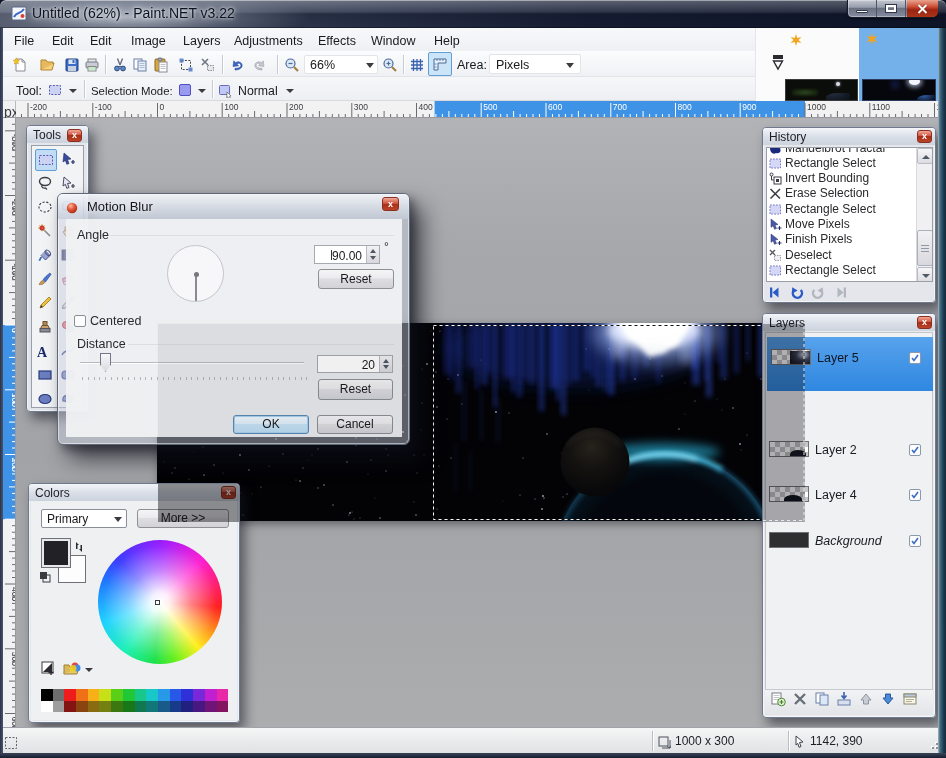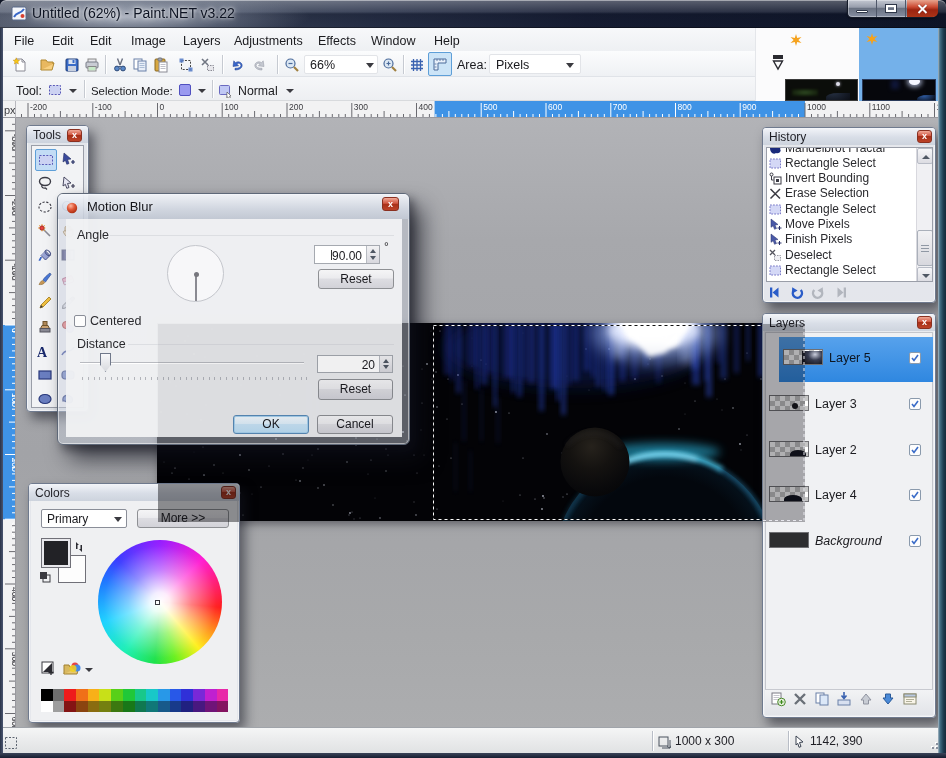--- a/index.html
+++ b/index.html
@@ -151,21 +151,21 @@
       <div style="position:absolute;left:6px;top:9px;width:26px;height:7px;background:radial-gradient(#2e4a22,#0c1006);filter:blur(1px);"></div>
       <div style="position:absolute;left:50px;top:2px;width:4px;height:4px;border-radius:50%;background:#dcdce8;box-shadow:0 0 3px #cfcfe0;"></div>
       <div style="position:absolute;left:40px;top:13px;width:24px;height:9px;background:radial-gradient(ellipse at 30% 0%,#242e40,#080a10);border-radius:50% 0 0 0;"></div>
     </div>
     <div class="abs" style="left:862px;top:79px;width:74px;height:22px;background:#06070c;border:1px solid #2a3a5a;overflow:hidden;">
       <div style="position:absolute;left:46px;top:-2px;width:11px;height:7px;background:#f4f6ff;border-radius:50%;box-shadow:0 0 5px 2px rgba(210,222,255,0.75);"></div>
       <div style="position:absolute;left:28px;top:0px;width:8px;height:9px;background:#18246008;background:#182460;opacity:0.55;filter:blur(2px);"></div>
       <div style="position:absolute;left:54px;top:15px;width:20px;height:8px;border-radius:50% 0 0 0;background:radial-gradient(ellipse at 35% 10%,#2e5aa0,#080d18 70%);"></div>
     </div>
     <div class="abs" style="left:3px;top:101px;width:13px;height:17px;background:#f2f2f3;border-right:1px solid #b8b8be;border-bottom:1px solid #98989e;">
-      <span style="position:absolute;left:1px;top:3px;font-size:11px;color:#3c3c40;">px</span>
+      <span style="position:absolute;left:1px;top:3px;font-size:14px;color:#3c3c40;">px</span>
     </div>
     <div class="abs" style="left:16px;top:101px;width:925px;height:17px;"><svg width="925" height="17" xmlns="http://www.w3.org/2000/svg">
         <rect x="0" y="0" width="925" height="17" fill="#f2f2f3"></rect>
         <rect x="418.6" y="0" width="370.4" height="17" fill="#3f93e6"></rect>
         <line x1="5.5" y1="13" x2="5.5" y2="17" stroke="#6a6a70" stroke-width="1"></line>
         <line x1="12.0" y1="2" x2="12.0" y2="17" stroke="#6a6a70" stroke-width="1"></line>
         <text x="14.0" y="9" font-family="Liberation Sans" font-size="8.5" fill="#3c3c40">-200</text>
         <line x1="18.5" y1="13" x2="18.5" y2="17" stroke="#6a6a70" stroke-width="1"></line>
         <line x1="25.0" y1="13" x2="25.0" y2="17" stroke="#6a6a70" stroke-width="1"></line>
         <line x1="31.4" y1="13" x2="31.4" y2="17" stroke="#6a6a70" stroke-width="1"></line>
@@ -957,36 +957,25 @@
           <path d="M4.5 2.5 L10.5 7.5 L4.5 12.5 Z" fill="#b2b6be"></path>
           <rect x="10.7" y="2.5" width="2.3" height="10" fill="#b2b6be"></rect>
         </svg></div>
     </div>
     <div class="fw" style="left:762px;top:313px;width:174px;height:405px;background:rgba(236,238,242,0.95);">
       <div class="fwtitle">
         <span>Layers</span>
       </div>
       <div class="closebtn" style="right:3px;top:2px;">x</div>
       <div style="position:absolute;left:2px;top:18px;right:2px;height:358px;background:#f0f1f3;border:1px solid #c4c6cc;"></div>
-      <div style="position:absolute;left:16px;top:23px;right:2px;height:45px;background:linear-gradient(180deg,#57a2ec,#2f87e0);">
+      <div style="position:absolute;left:4px;top:23px;right:2px;height:54px;background:linear-gradient(180deg,#57a2ec,#2f87e0);">
         <div style="position:absolute;left:4px;top:12px;width:40px;height:16px;border:1px solid #707074;background:conic-gradient(#c6c6c6 25%,#ffffff 0 50%,#c6c6c6 0 75%,#ffffff 0) 0 0/10px 10px;overflow:hidden;">
           <div style="position:absolute;left:18px;top:1px;width:21px;height:14px;background:radial-gradient(ellipse at 62% 25%,#c8ccdc 0%,#2e3348 38%,#101018 75%);opacity:0.95;"></div>
         </div>
         <span style="position:absolute;left:50px;top:14px;font-size:12.5px;color:#10375e;color:#0d1622;">Layer 5</span>
-        <div style="position:absolute;right:12px;top:15px;width:12px;height:12px;background:#fdfdfd;border:1px solid #8a9aac;border-radius:2px;">
-          <svg width="10" height="10" viewBox="0 0 10 10" style="position:absolute;left:0px;top:0px;">
-            <path d="M2 5 L4 7.5 L8 2" fill="none" stroke="#3a6cc8" stroke-width="1.6"></path>
-          </svg>
-        </div>
-      </div>
-      <div style="position:absolute;left:2px;top:69px;right:2px;height:45px;">
-        <div style="position:absolute;left:4px;top:12px;width:40px;height:16px;border:1px solid #707074;background:conic-gradient(#c6c6c6 25%,#ffffff 0 50%,#c6c6c6 0 75%,#ffffff 0) 0 0/10px 10px;overflow:hidden;">
-          <div style="position:absolute;left:22px;top:7px;width:6px;height:6px;border-radius:50%;background:#17171c;"></div>
-        </div>
-        <span style="position:absolute;left:50px;top:14px;font-size:12.5px;color:#1c1c20;color:#1c1c20;">Layer 3</span>
         <div style="position:absolute;right:12px;top:15px;width:12px;height:12px;background:#fdfdfd;border:1px solid #8a9aac;border-radius:2px;">
           <svg width="10" height="10" viewBox="0 0 10 10" style="position:absolute;left:0px;top:0px;">
             <path d="M2 5 L4 7.5 L8 2" fill="none" stroke="#3a6cc8" stroke-width="1.6"></path>
           </svg>
         </div>
       </div>
       <div style="position:absolute;left:2px;top:115px;right:2px;height:45px;">
         <div style="position:absolute;left:4px;top:12px;width:40px;height:16px;border:1px solid #707074;background:conic-gradient(#c6c6c6 25%,#ffffff 0 50%,#c6c6c6 0 75%,#ffffff 0) 0 0/10px 10px;overflow:hidden;">
           <div style="position:absolute;left:20px;top:8px;width:16px;height:8px;border-radius:50% 50% 0 0;background:#14161f;"></div>
         </div>

